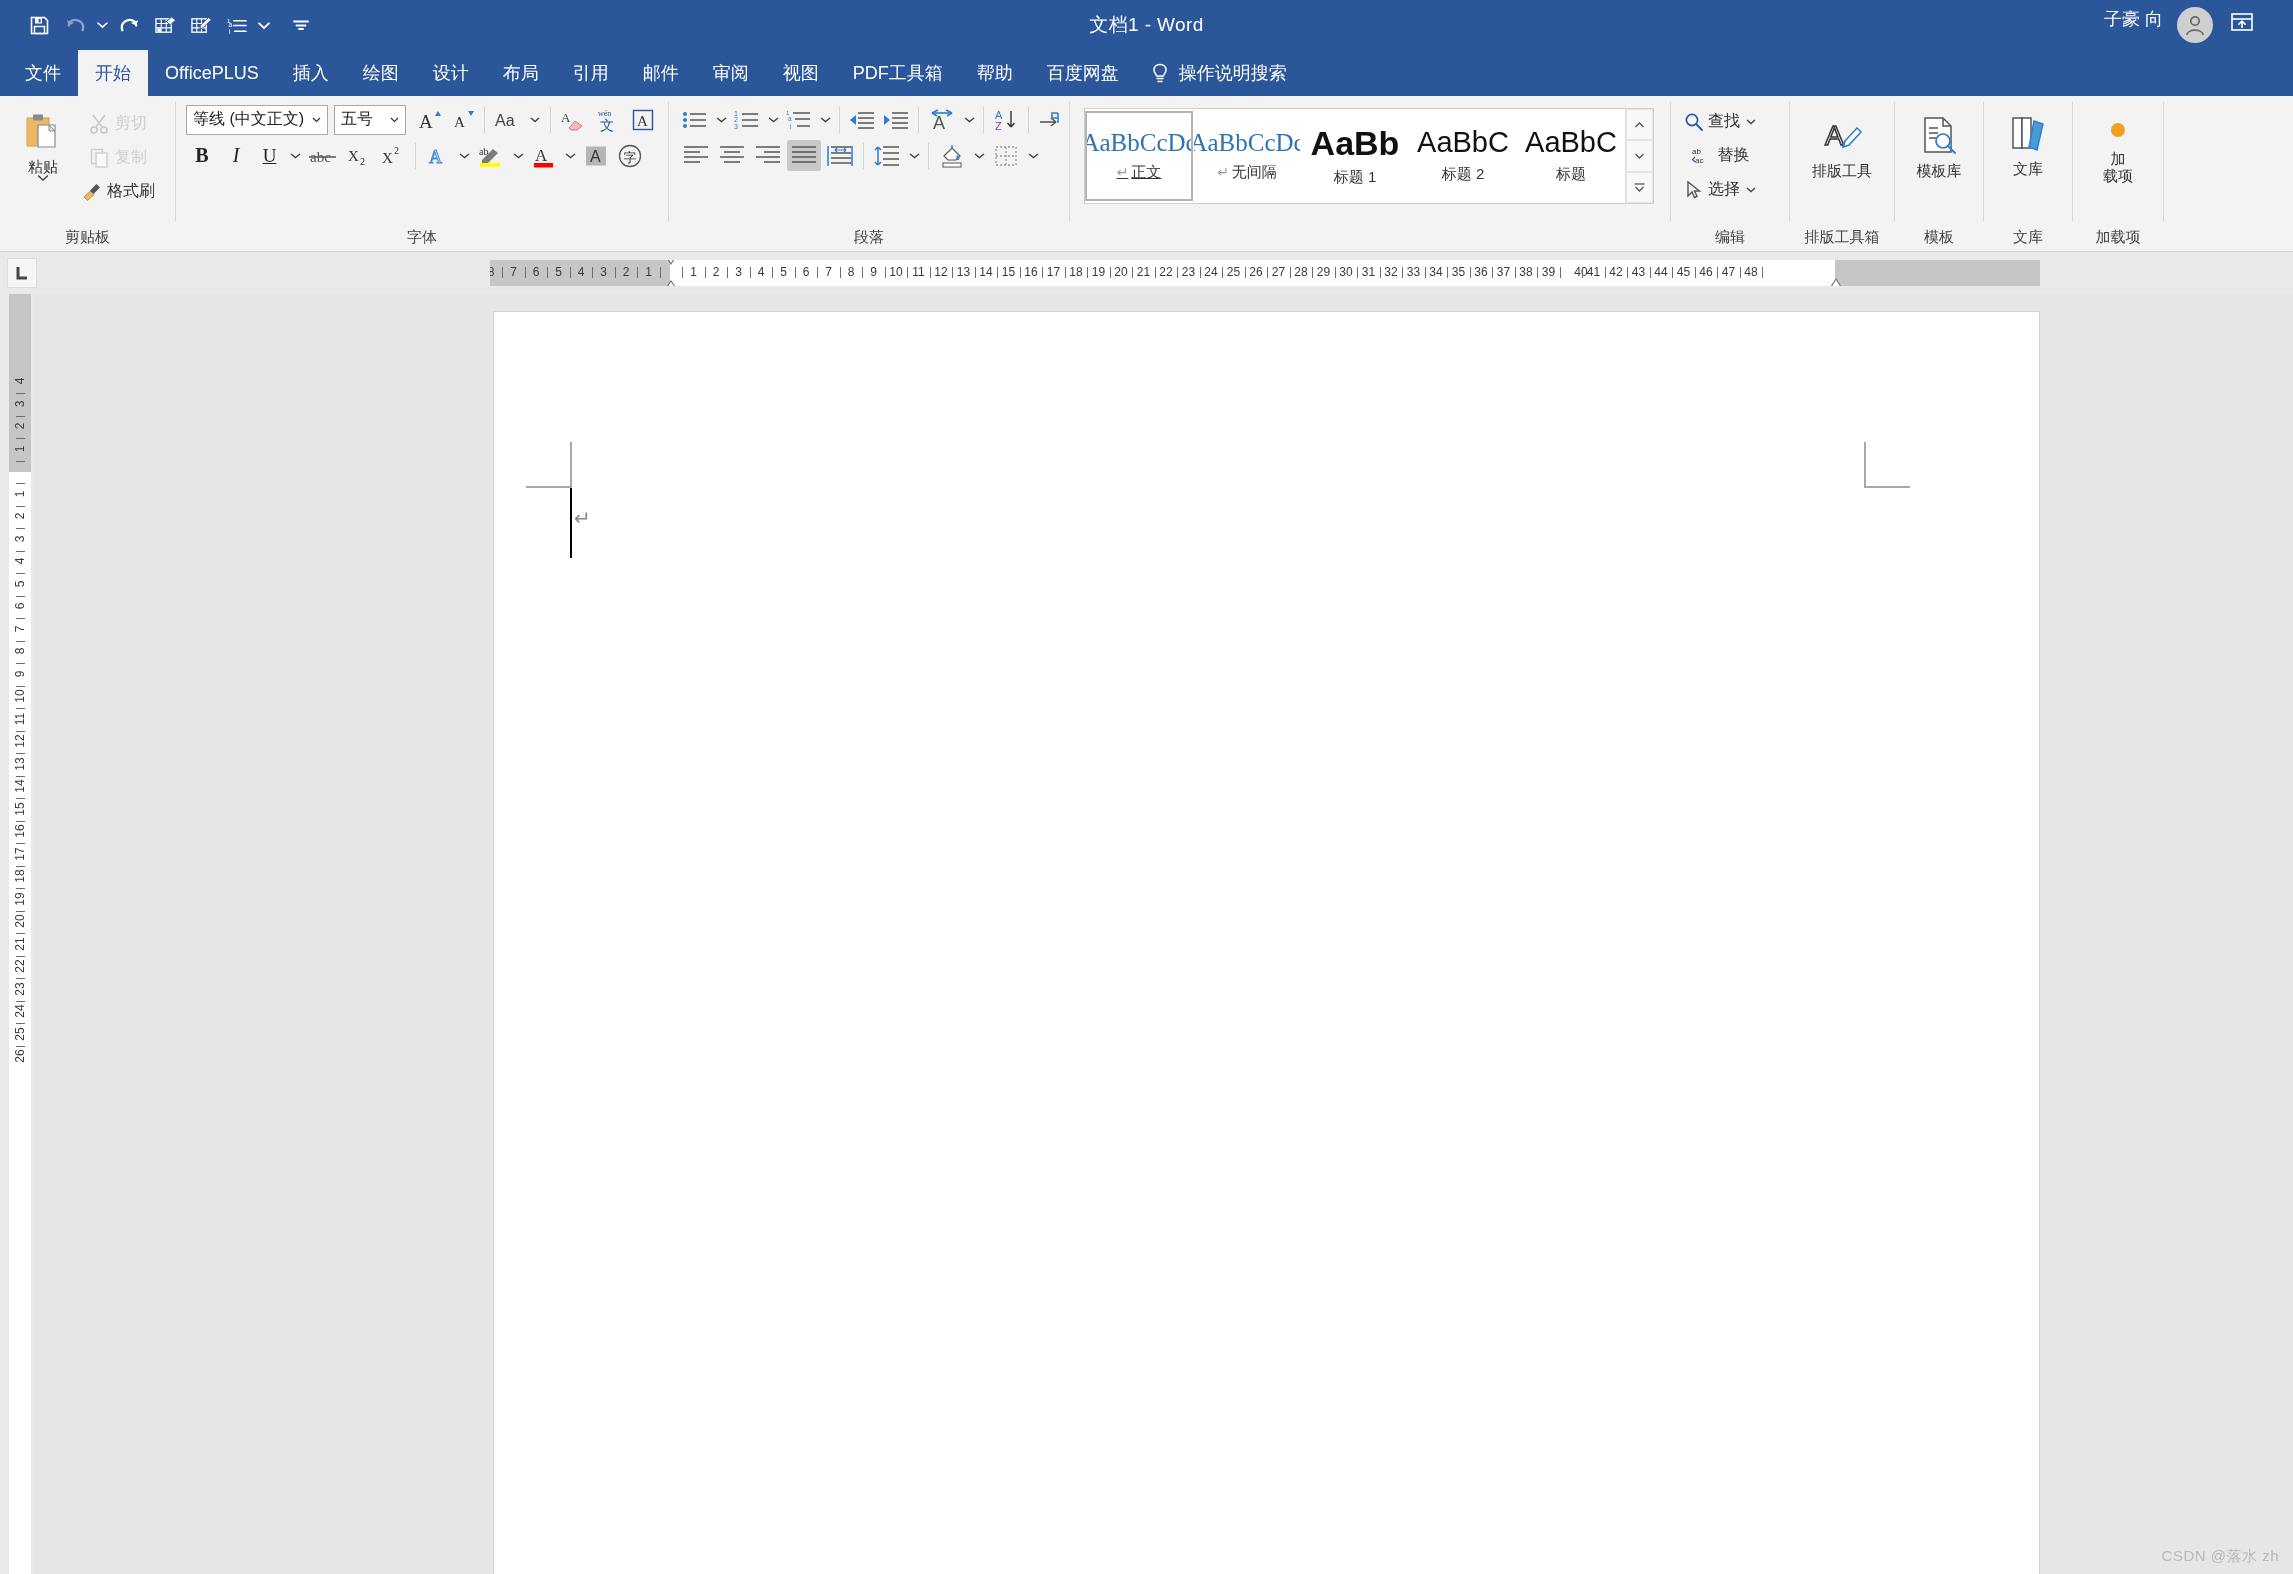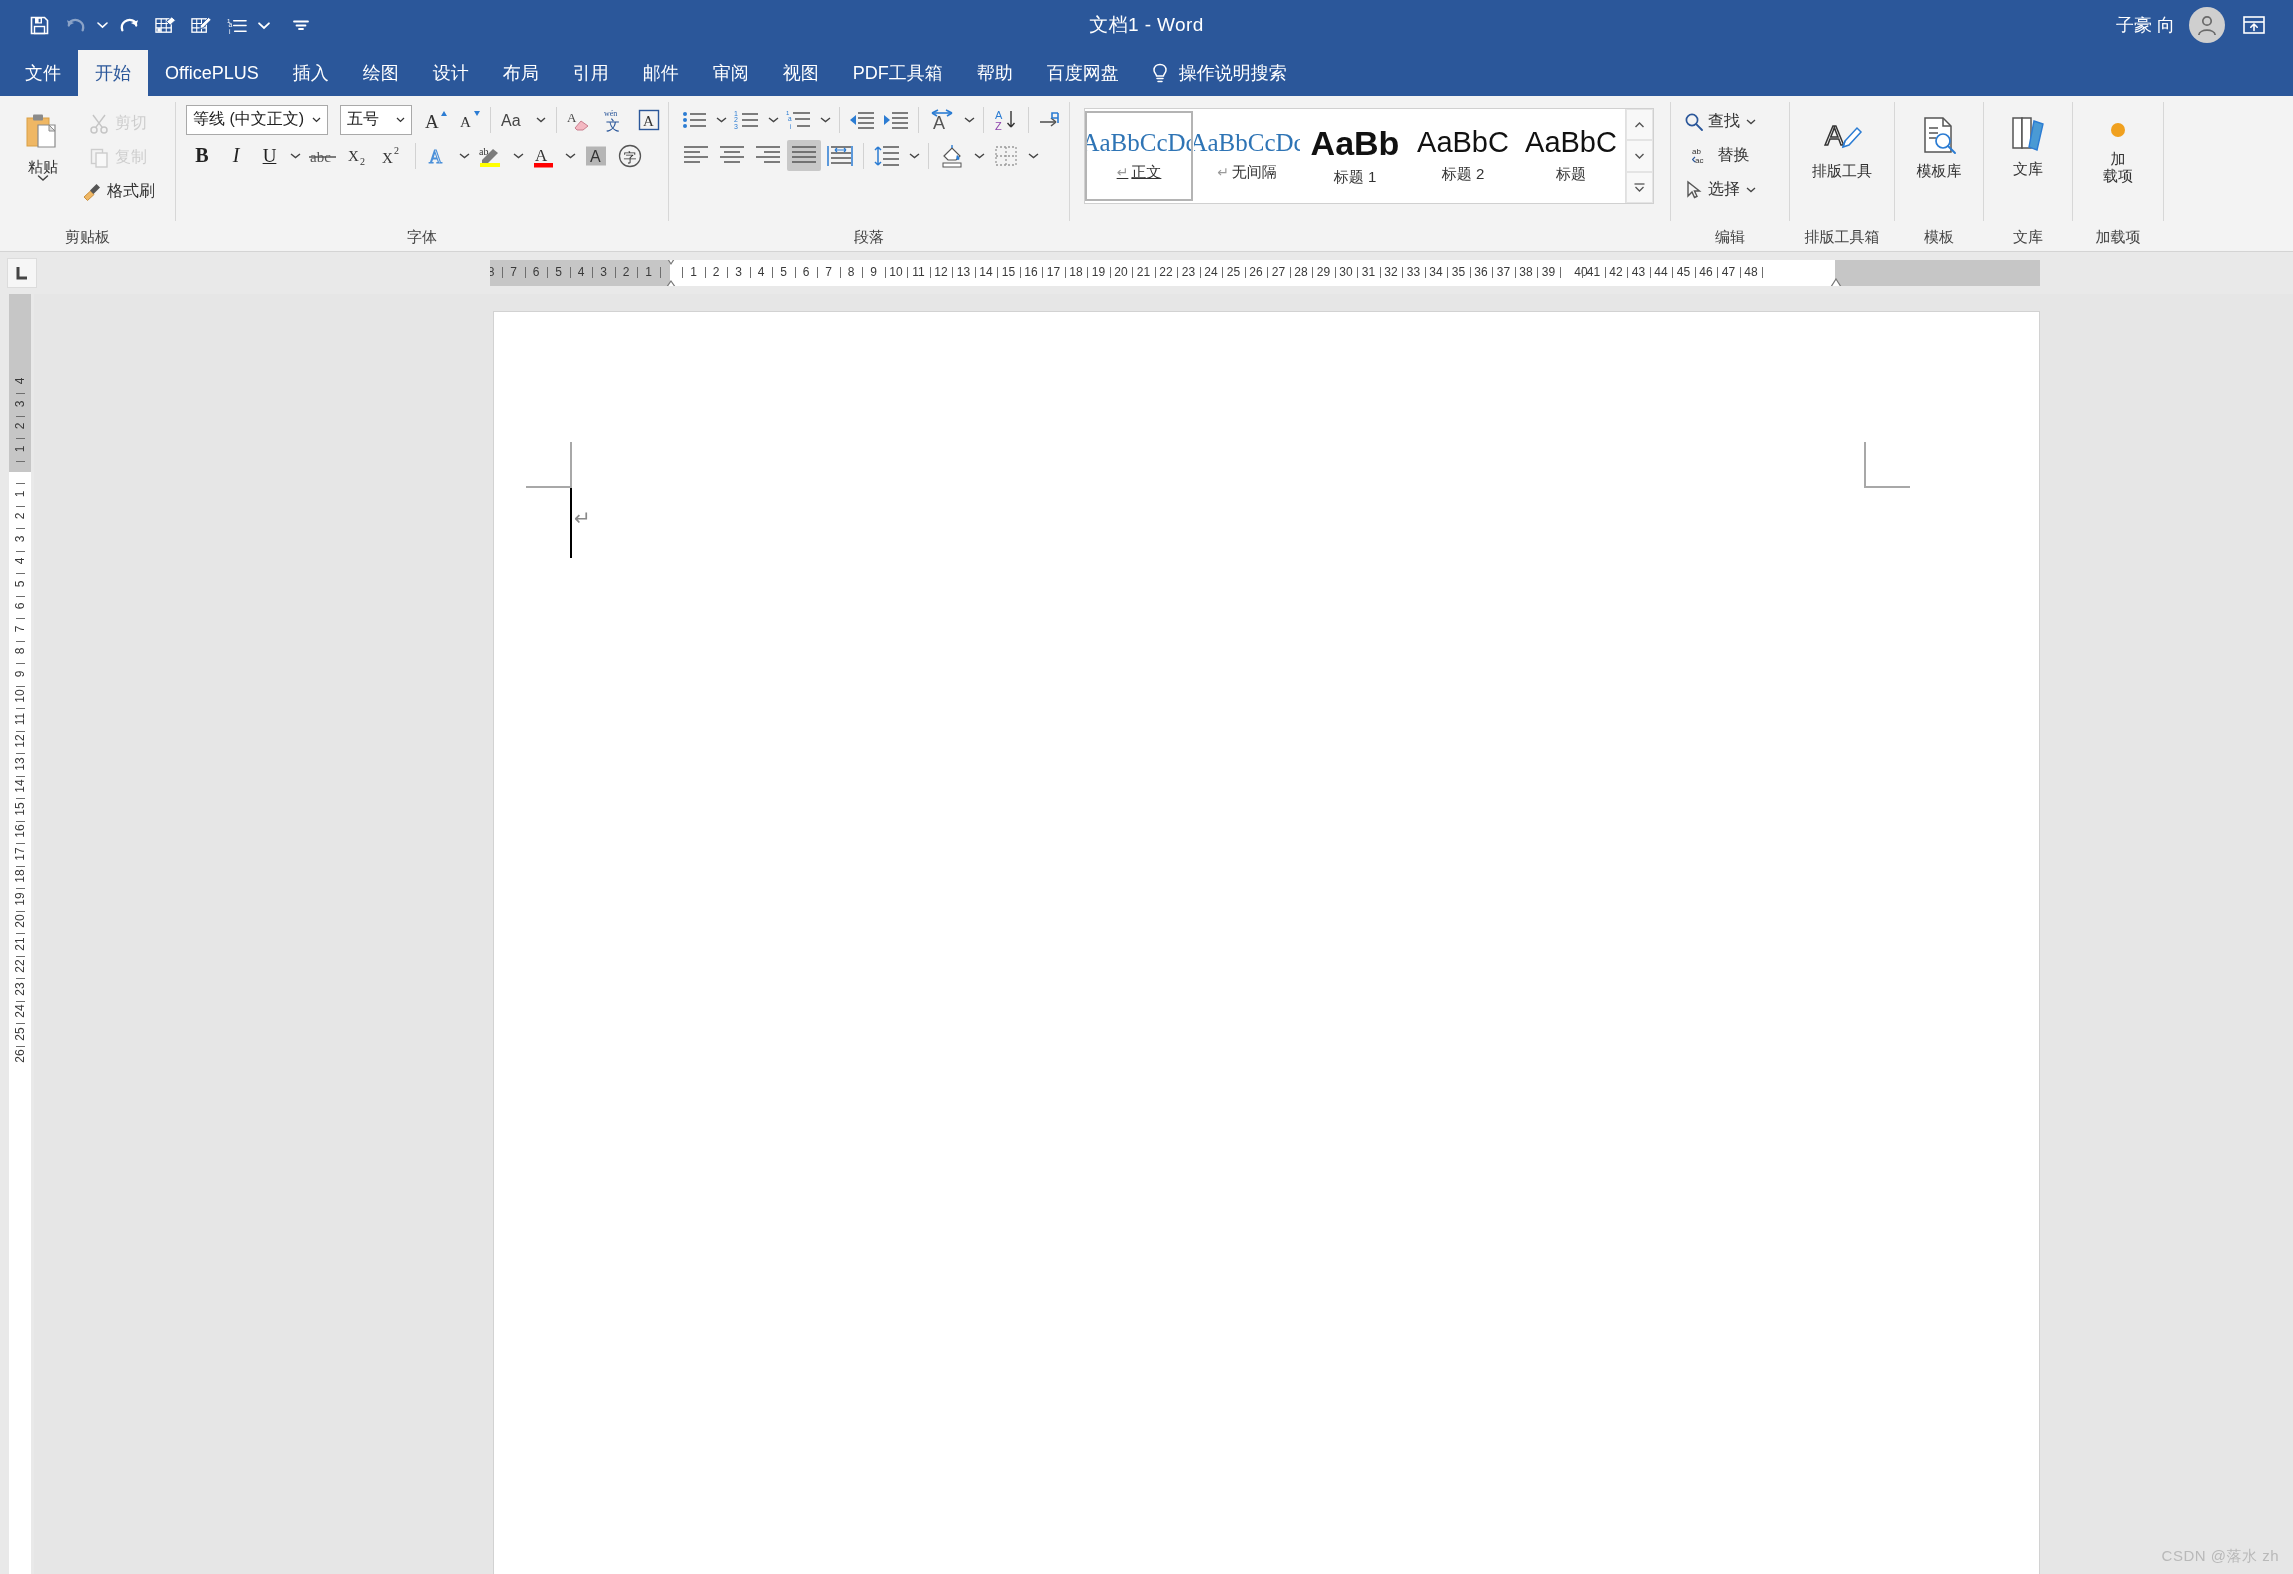--- a/index.html
+++ b/index.html
@@ -21,21 +21,21 @@
     width:34px; height:34px; display:flex; align-items:center; justify-content:center;
     cursor:pointer; border-radius:2px;
   }
   .qat-btn.disabled { opacity:.45; }
   .qat-caret { width:16px; height:34px; display:flex; align-items:center; justify-content:center; cursor:pointer; }
   .title-center {
     position:absolute; left:0; right:0; text-align:center;
     font-size:19px; letter-spacing:.4px; pointer-events:none;
   }
   .title-right {
-    margin-left:auto; display:flex; align-items:center; gap:14px; padding-right:24px;
+    margin-left:auto; display:flex; align-items:flex-start; gap:14px; padding-right:36px;
   }
   .user-name { font-size:18px; }
   .avatar {
     width:36px; height:36px; border-radius:50%; background:#cfcfcf;
     display:flex; align-items:center; justify-content:center;
   }
   .ribbon-opts { width:30px; height:30px; display:flex; align-items:center; justify-content:center; cursor:pointer; }
 
   
   .tabbar {
@@ -343,21 +343,21 @@
       <div class="group-body" style="flex-direction:column;padding-left:10px">
         <div class="row" style="margin-bottom:5px">
           <div class="combo" style="width:142px">
             <span class="cv">等线 (中文正文)</span>
             <span class="cbtn">
               <svg width="9" height="7" viewBox="0 0 9 7">
                   <path d="M1 2 L4.5 5.4 L8 2" fill="none" stroke="#333" stroke-width="1.3"></path>
                 </svg>
             </span>
           </div>
-          <div class="combo" style="width:72px;margin-left:10px">
+          <div class="combo" style="width:72px;margin-left:4px">
             <span class="cv">五号</span>
             <span class="cbtn">
               <svg width="9" height="7" viewBox="0 0 9 7">
                   <path d="M1 2 L4.5 5.4 L8 2" fill="none" stroke="#333" stroke-width="1.3"></path>
                 </svg>
             </span>
           </div>
           <div class="sbtn" style="margin-left:6px">
             <svg width="24" height="24" viewBox="0 0 24 24">
                 <text x="1" y="20" font-size="19" font-family="serif" fill="#333">A</text>

